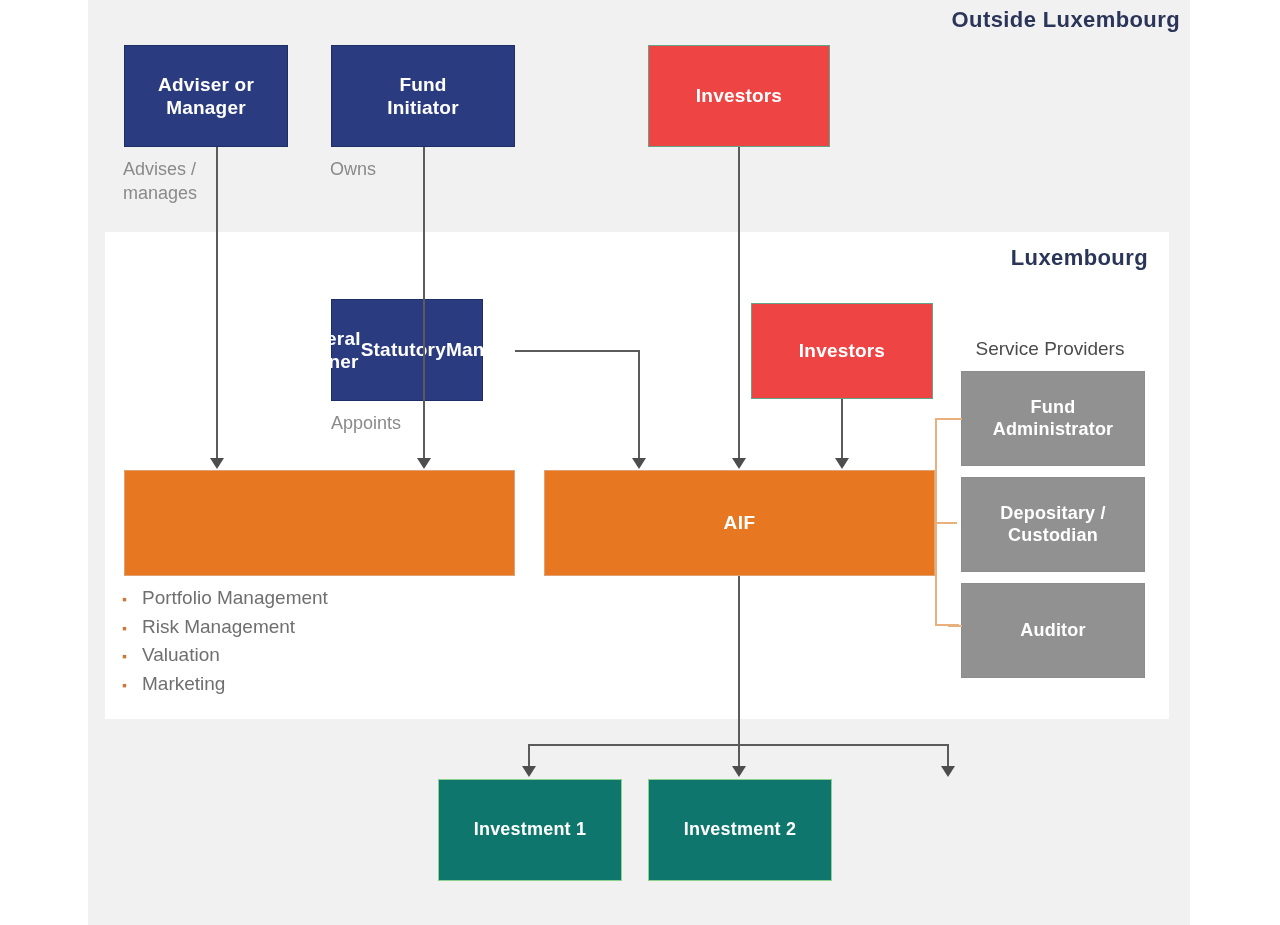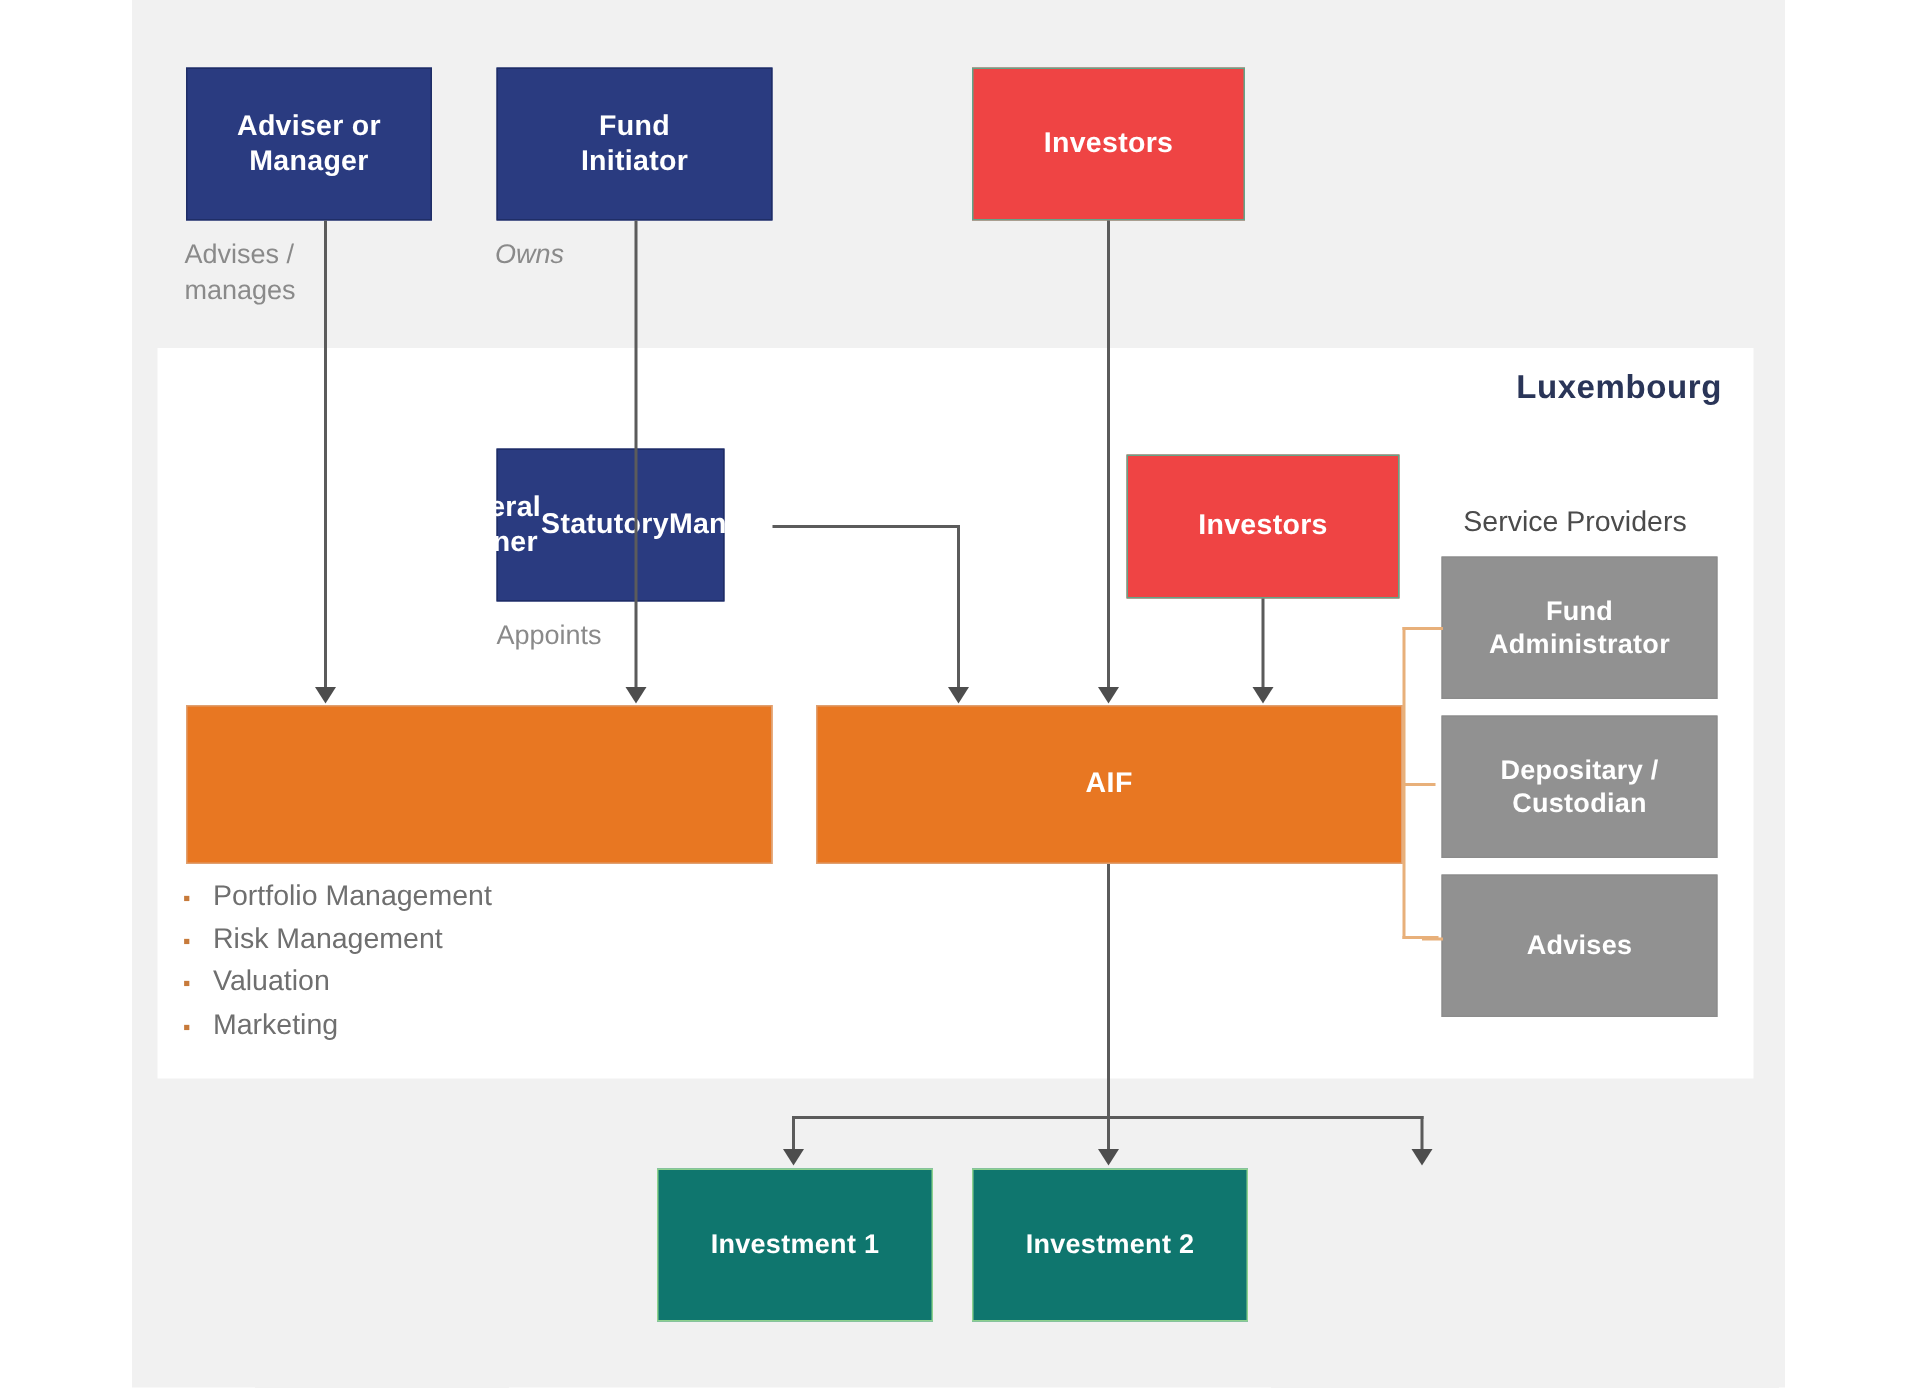--- a/index.html
+++ b/index.html
@@ -42,21 +42,21 @@
   }
   #region-outside{left:920px;top:6px;width:260px;text-align:right;}
   #region-inside{left:900px;top:244px;width:248px;text-align:right;}
 
   
   .caption{
     position:absolute;color:#8a8a8a;font-size:18px;line-height:1.32;
     font-weight:normal;
   }
   #cap-advises{left:123px;top:158px;width:110px;}
-  #cap-owns{left:330px;top:158px;width:110px;font-style:italic;}
+  #cap-owns{left:330px;top:158px;width:110px;}
   #cap-appoints{left:331px;top:412px;width:130px;}
   #lbl-service-providers{
     position:absolute;left:930px;top:338px;width:240px;text-align:center;
     color:#4b4b4b;font-size:19px;font-weight:normal;
   }
 
   
   #fr-services{position:absolute;left:122px;top:585px;width:360px;}
   #fr-services .b-row{display:flex;align-items:baseline;margin-bottom:3px;}
   #fr-services .b-dot{color:#c77a3a;font-size:14px;width:20px;flex:0 0 20px;line-height:1;}
@@ -79,20 +79,21 @@
   .bracket-stub{position:absolute;height:2px;background:#e8b07a;}
 </style>
 </head>
 <body>
 
 <div id="stage">
 
   <div class="page-bg"></div>
   <div class="inside-panel"></div>
 
+  <div class="region-title" id="region-outside">Outside Luxembourg</div>
 
   <div class="region-title" id="region-inside">
     <div>Luxembourg</div>
   </div>
 
   <div class="box box-navy" id="n-adviser" style="left:124px;top:45px;width:164px;height:102px;flex-direction:column;">
     <div>Adviser or</div>
     <div>Manager</div>
   </div>
 
@@ -155,21 +156,21 @@
     <div>Fund</div>
     <div>Administrator</div>
   </div>
 
   <div class="box box-grey" id="sp-1" style="left:961px;top:477px;width:184px;height:95px;flex-direction:column;">
     <div>Depositary /</div>
     <div>Custodian</div>
   </div>
 
   <div class="box box-grey" id="sp-2" style="left:961px;top:583px;width:184px;height:95px;">
-    <span>Advises</span>
+    <span>Auditor</span>
   </div>
 
   <div class="box box-lgreen" id="inv-0" style="left:438px;top:779px;width:184px;height:102px;">
     <span>Investment 1</span>
   </div>
   <div class="box box-lgreen" id="inv-1" style="left:648px;top:779px;width:184px;height:102px;">
     <span>Investment 2</span>
   </div>
 
   <div class="vline" style="left:216px;top:147px;height:313px;"></div>

